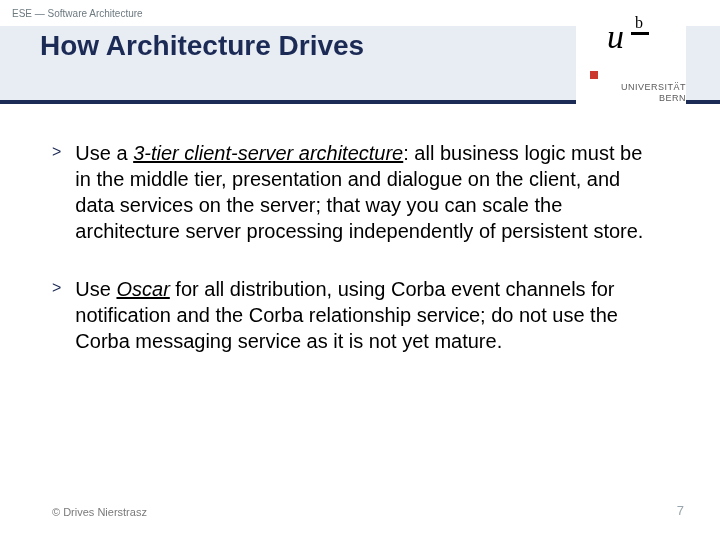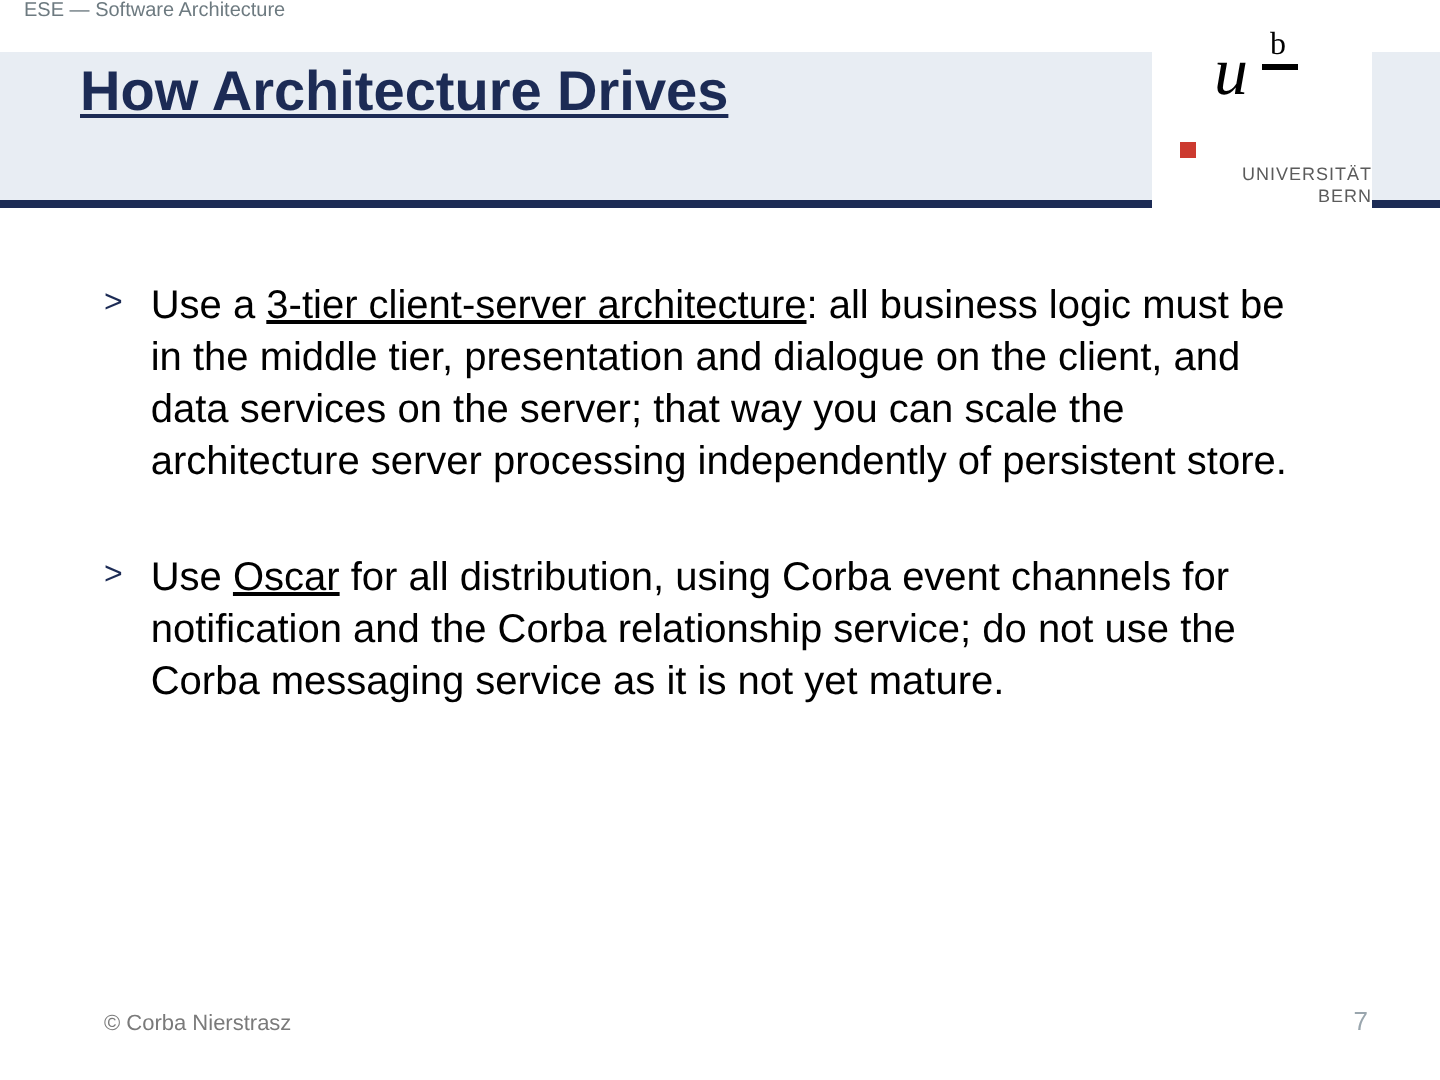--- a/index.html
+++ b/index.html
@@ -1,39 +1,39 @@
 <!DOCTYPE html>
 <html><head>
 <meta charset="utf-8">
 <style>
   * { margin: 0; padding: 0; box-sizing: border-box; }
   html, body { width: 720px; height: 540px; font-family: Arial, Helvetica, sans-serif; background: #fff; overflow: hidden; }
   .slide { position: relative; width: 720px; height: 540px; background: #fff; }
-  .topbar { position: absolute; top: 0; left: 0; right: 0; height: 26px; display: flex; align-items: flex-start; padding-left: 12px; }
+  .topbar { position: absolute; top: 0; left: 0; right: 0; height: 26px; display: flex; align-items: center; padding-left: 12px; }
   .course-label { font-size: 10px; color: #6d7a80; }
   .title-band { position: absolute; top: 26px; left: 0; right: 0; height: 74px; background: #e8edf3; }
-  .title { position: absolute; top: 30px; left: 40px; font-size: 28px; font-weight: bold; color: #1c2b55; line-height: 1.15; text-decoration: underline; }
+  .title { position: absolute; top: 30px; left: 40px; font-size: 28px; font-weight: bold; color: #1c2b55; line-height: 1.15; }
   .rule { position: absolute; top: 100px; left: 0; right: 0; height: 4px; background: #1c2b55; }
   .logo-box {
     position: absolute; top: 10px; right: 34px; width: 110px; height: 94px;
     background: #fff; z-index: 5; display: flex; flex-direction: column;
     align-items: center;
   }
   .logo-ub { position: relative; width: 60px; height: 50px; margin-top: 4px; }
   .logo-u { font-family: Georgia, 'Times New Roman', serif; font-style: italic; font-size: 34px; color: #000; position: absolute; left: 6px; top: 4px; }
   .logo-b { font-family: Georgia, 'Times New Roman', serif; font-size: 16px; color: #000; position: absolute; left: 34px; top: 0; }
   .logo-b-underline { position: absolute; left: 30px; top: 18px; width: 18px; height: 3px; background: #000; }
   .uni-block { width: 100%; margin-top: 8px; }
   .red-sq { width: 8px; height: 8px; background: #cc3a2f; margin-bottom: 3px; margin-left: 14px; }
   .uni-text { font-size: 9px; letter-spacing: 0.5px; color: #5b5b5b; line-height: 1.25; margin-left: 14px; text-align: right; }
   .content { position: absolute; top: 140px; left: 52px; right: 60px; }
   .bullet { display: flex; margin-bottom: 32px; }
   .bullet-mark { color: #1c2b55; font-size: 16px; margin-right: 14px; margin-top: 3px; flex-shrink: 0; }
   .bullet-text { font-size: 20px; color: #000; line-height: 1.3; }
-  .key { text-decoration: underline; text-align: right; }
+  .key { font-style: italic; text-decoration: underline; text-align: right; }
   .footer-left { position: absolute; bottom: 22px; left: 52px; font-size: 11px; color: #7a7a7a; }
   .footer-right { position: absolute; bottom: 22px; right: 36px; font-size: 13px; color: #9aa6ae; }
 </style>
 </head>
 <body>
 
 <div class="slide">
 
   <div class="topbar">
     <span class="course-label">ESE — Software Architecture</span>
@@ -73,16 +73,16 @@
 
     <div class="bullet">
       <div class="bullet-mark">&gt;</div>
       <div class="bullet-text">
         <span>Use </span><span class="key">Oscar</span><span> for all distribution, using Corba event channels for notification and the Corba relationship service; do not use the Corba messaging service as it is not yet mature.</span>
       </div>
     </div>
 
   </div>
 
-  <div class="footer-left">© Corba Nierstrasz</div>
+  <div class="footer-left">© Drives Nierstrasz</div>
   <div class="footer-right">7</div>
 
 </div>
 
 </body></html>

